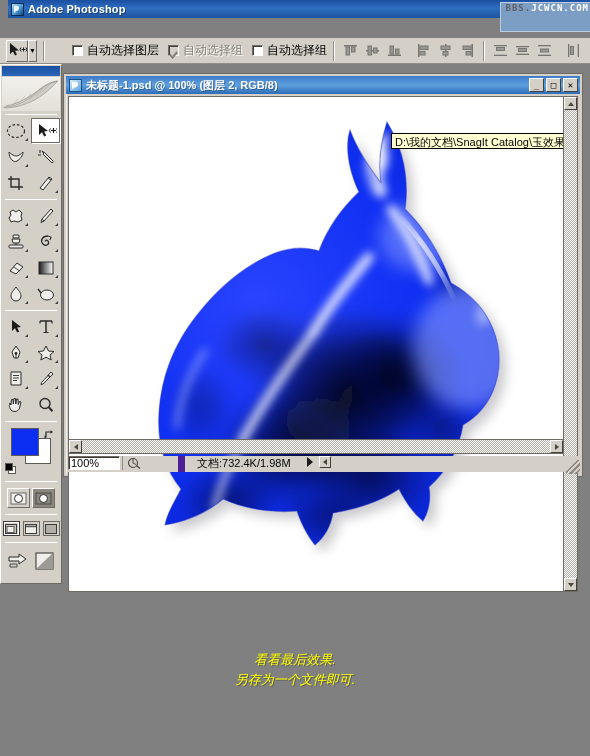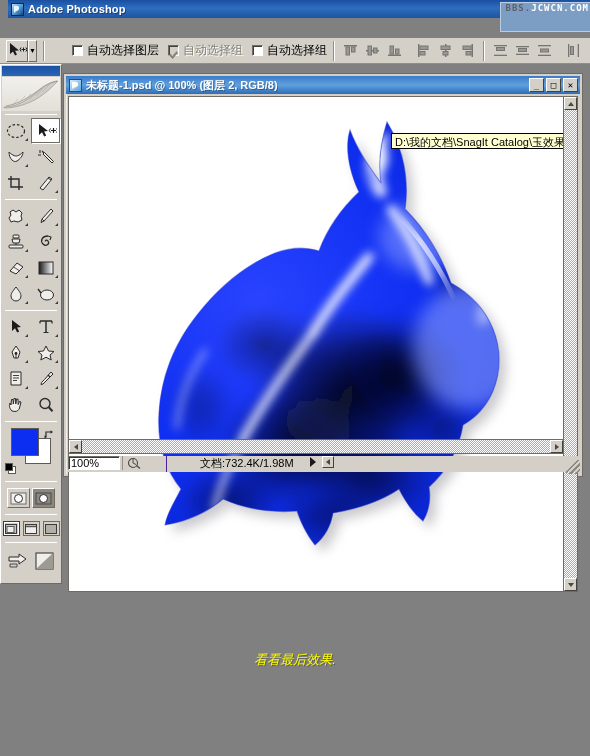--- a/index.html
+++ b/index.html
@@ -281,22 +281,22 @@
     border: 1px solid #6f6b64; border-right-color: #ffffff; border-bottom-color: #ffffff;
     box-shadow: inset 1px 1px 0 #3d3a35;
     font-size: 11px; padding-left: 2px; line-height: 12px; color: #000;
   }
   .st-preview {
     width: 22px; height: 14px; margin-left: 2px;
     display: flex; align-items: center; justify-content: center;
     border-left: 1px solid #918e88;
   }
   .doc-size {
-    font-size: 11px; color: #000; margin-left: 22px; white-space: nowrap;
-    border-left: 1px solid #4c1d95; padding-left: 33px;
+    font-size: 11px; color: #000; margin-left: 34px; white-space: nowrap;
+    border-left: 7px solid #4c1d95; padding-left: 12px;
   }
   .st-arrow {
     margin-left: 14px; width: 10px; height: 12px;
     display: flex; align-items: center; justify-content: center;
   }
   .st-box {
     margin-left: 4px; width: 12px; height: 12px; background: #d4d0c8;
     border: 1px solid #ffffff; border-right-color: #44413c; border-bottom-color: #44413c;
     display:flex; align-items:center; justify-content:center;
   }
@@ -890,15 +890,16 @@
       <div class="st-box">
         <span class="tri l"></span>
       </div>
     </div>
 
     <div class="grip-corner"></div>
   </div>
 
   <div class="caption" style="color: rgb(255, 255, 0);">
     <div>看看最后效果.</div>
+    <div>另存为一个文件即可.</div>
   </div>
 
 </div>
 
 </body></html>

